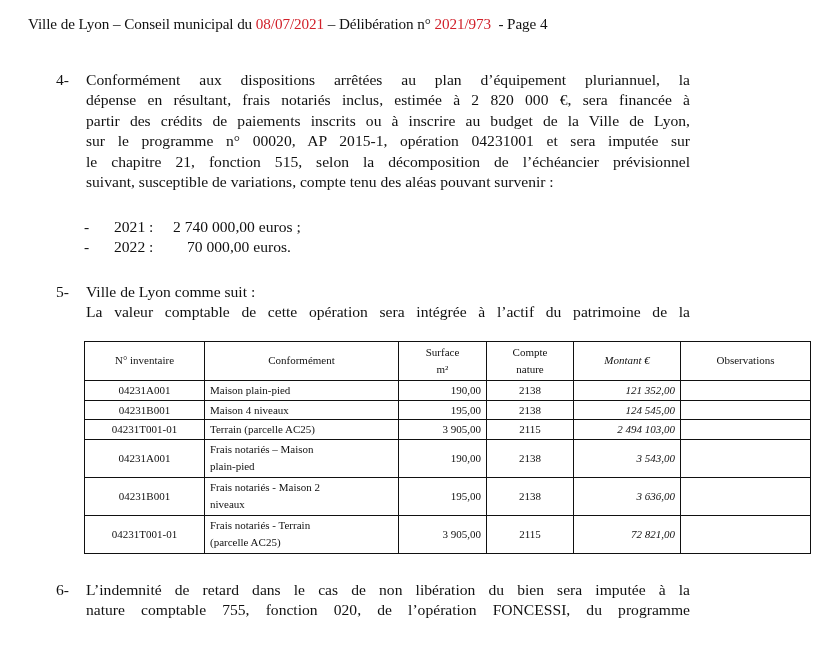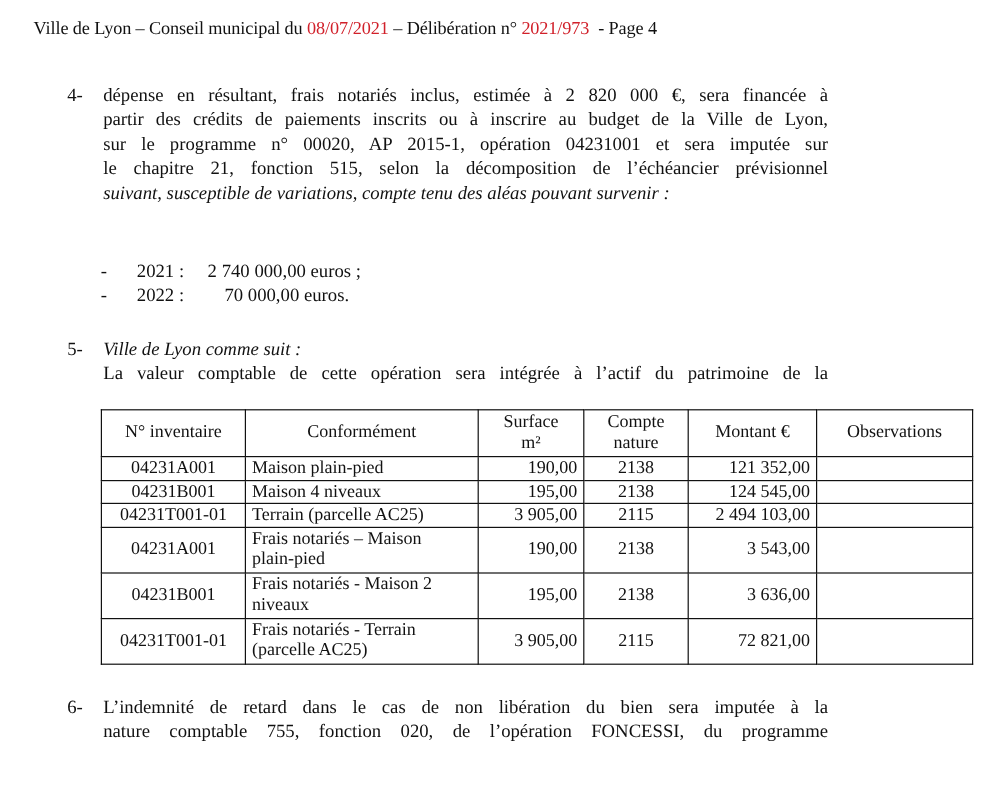--- a/index.html
+++ b/index.html
@@ -11,61 +11,62 @@
     .header {
       position: absolute; left: 28px; top: 15px;
       font-size: 15.2px; white-space: nowrap; letter-spacing: -0.1px;
     }
     .red { color: #d1202a; text-align: center; }
 
     .item { position: absolute; left: 56px; width: 634px; font-size: 15.6px; line-height: 20.4px; }
     .item .num { position: absolute; left: 0; top: 0; }
     .item .body { margin-left: 30px; text-align: justify; text-align-last: left; }
     .item .line { display: block; text-align: justify; text-align-last: justify; white-space: nowrap; }
-    .item .line.last { text-align-last: left; font-style: italic; }
+    .item .line.last { text-align-last: left; }
 
     #item4 { top: 70px; }
     #item5 { top: 282px; }
     #item6 { top: 580px; }
 
     .sched { position: absolute; left: 84px; top: 217px; font-size: 15.6px; line-height: 20.4px; }
     .sched .row { position: relative; height: 20.4px; white-space: nowrap; }
     .sched .dash { position: absolute; left: 0; }
     .sched .year { position: absolute; left: 30px; }
     .sched .amt { position: absolute; left: 89px; }
     .sched .amt2 { position: absolute; left: 103px; }
 
     table.inv {
       position: absolute; left: 84px; top: 341px;
-      border-collapse: collapse; font-size: 15px; line-height: 18.6px;
+      border-collapse: collapse; font-size: 11px; line-height: 18.6px;
     }
     table.inv td, table.inv th {
       border: 1.3px solid #111; padding: 0 5px; font-weight: normal; vertical-align: middle;
     }
     table.inv th { text-align: center; height: 38px; line-height: 17.5px; }
     table.inv td { height: 18px; }
     table.inv tr.tall td { height: 37px; }
     table.inv .c1 { width: 109px; text-align: center; }
     table.inv .c2 { width: 183px; text-align: left; }
     table.inv .c3 { width: 77px; text-align: right; }
     table.inv .c4 { width: 76px; text-align: center; }
-    table.inv .c5 { width: 96px; text-align: right; }
+    table.inv .c5 { width: 96px; text-align: right; font-style: italic; }
     table.inv .c6 { width: 119px; text-align: center; }
     table.inv tr.tall .c2 { line-height: 17.5px; }
   </style>
 </head>
 <body>
 
 <div class="header">
   <span>Ville de Lyon – Conseil municipal du </span><span class="red">08/07/2021</span><span> – Délibération  n° </span><span class="red">2021/973</span><span style="white-space:pre">  - Page 4</span>
 </div>
 
 <div class="item" id="item4">
   <span class="num">4-</span>
   <div class="body">
+    <span class="line">Conformément aux dispositions arrêtées au plan d’équipement pluriannuel, la</span>
     <span class="line">dépense en résultant, frais notariés inclus, estimée à 2 820 000 €, sera financée à</span>
     <span class="line">partir des crédits de paiements inscrits ou à inscrire au budget de la Ville de Lyon,</span>
     <span class="line">sur le programme n° 00020, AP 2015-1, opération 04231001 et sera imputée sur</span>
     <span class="line">le chapitre 21, fonction 515, selon la décomposition de l’échéancier prévisionnel</span>
     <span class="line last">suivant, susceptible de variations, compte tenu des aléas pouvant survenir :</span>
   </div>
 </div>
 
 <div class="sched">
   <div class="row">

